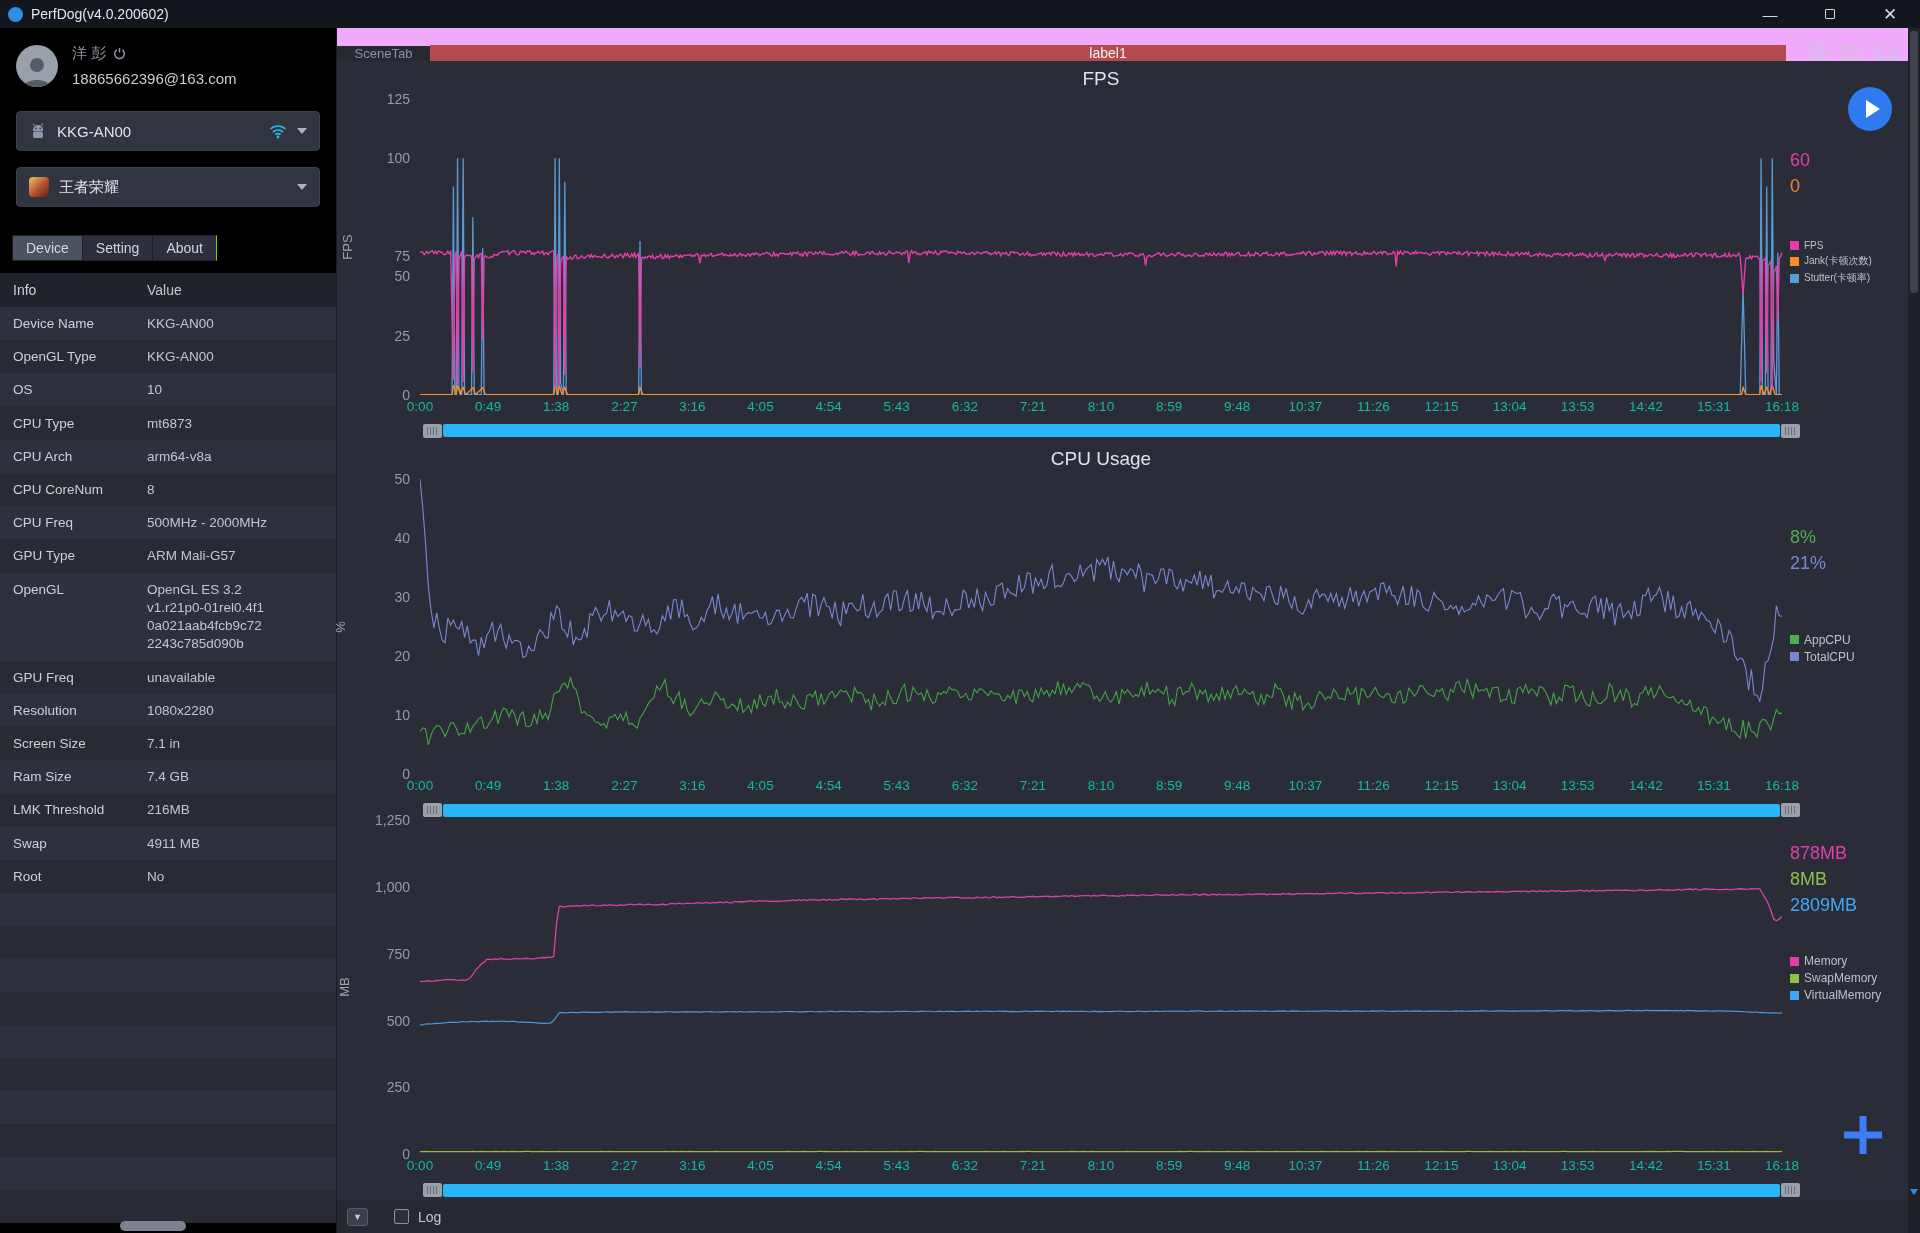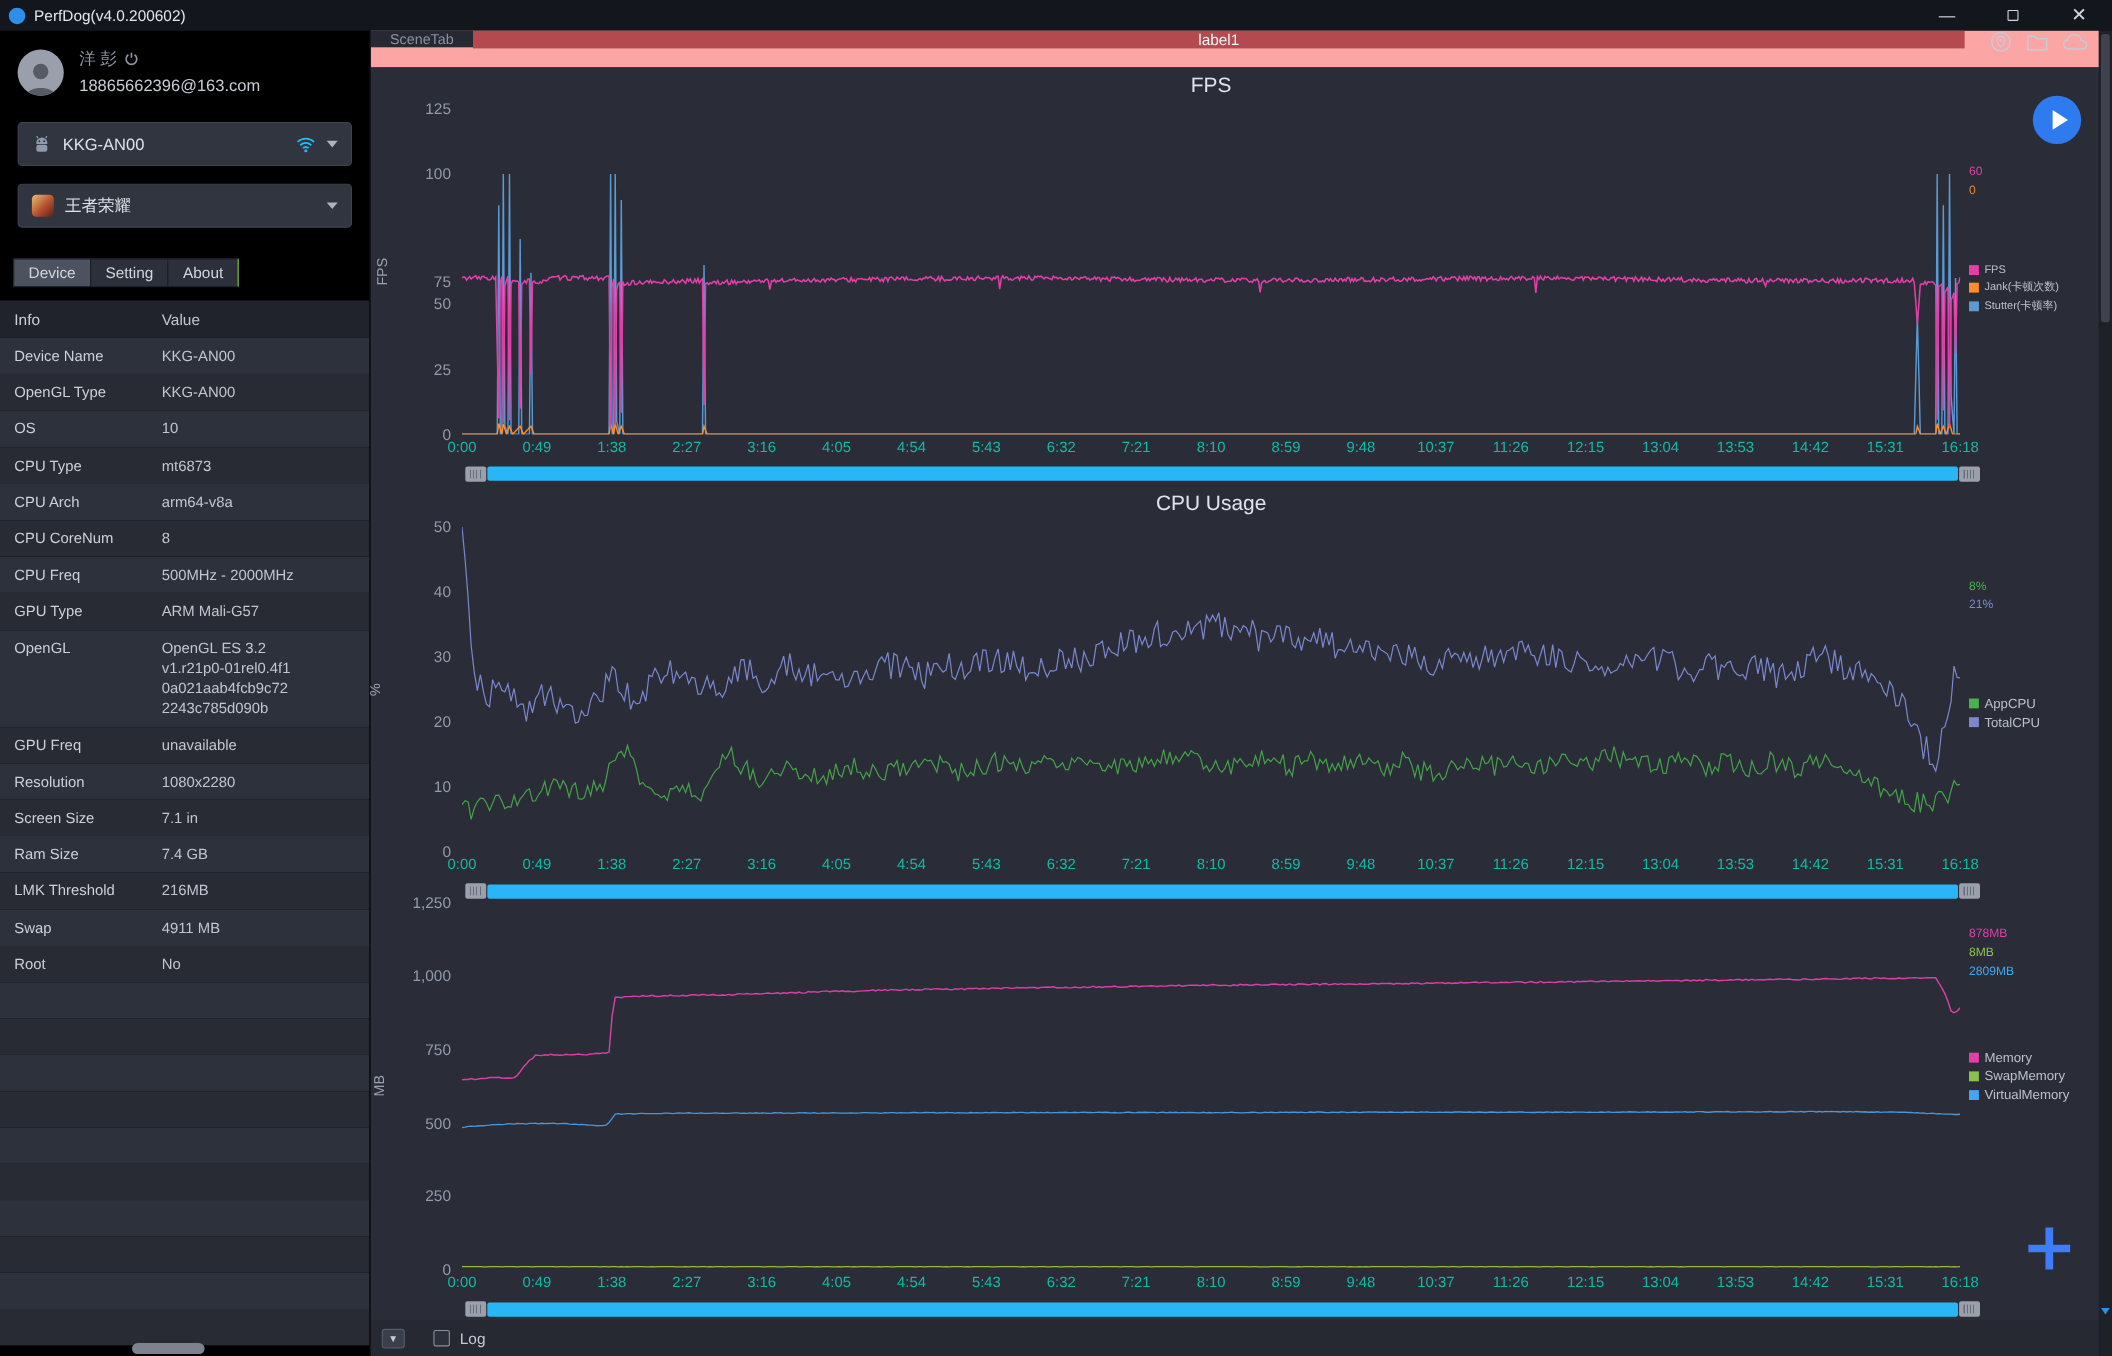--- a/index.html
+++ b/index.html
@@ -41,41 +41,41 @@
 .thead{background:#20232c;color:#ccd1d9;align-items:center;font-size:14px}
 .trow.odd{background:#2d313b}
 .trow.even{background:#282b33}
 .tc{padding:8px 4px 7px 13px;line-height:1.35}
 .tc.info{width:134px;flex:0 0 134px;color:#ccd0d9}
 .tc.value{flex:1;color:#c1c6d0;white-space:pre-line}
 .side-hscroll{position:absolute;bottom:2px;left:120px;width:66px;height:10px;
   background:#7d828e;border-radius:5px}
 
 .main{flex:1;display:flex;flex-direction:column;background:#2a2d37;min-width:0}
-.scene-bar{height:33px;flex:0 0 33px;display:flex;align-items:flex-start;background:#fca5a5}
+.scene-bar{height:33px;flex:0 0 33px;display:flex;align-items:flex-end;background:#f0abfc}
 .scene-tab{width:93px;flex:0 0 93px;display:flex;align-items:center;justify-content:center;
   color:#8b92a0;font-size:13px;background:#262932}
 .scene-label{flex:1;background:#b24a50;color:#f2f3f5;display:flex;align-items:center;
   justify-content:center;font-size:14px}
 .scene-icons{width:122px;flex:0 0 122px;display:flex;align-items:center;justify-content:flex-end;
   gap:13px;padding-right:10px}
 .charts{flex:1;display:flex;flex-direction:column;min-height:0}
 .chart{flex:1;display:flex;flex-direction:column;position:relative;min-height:0}
 .chart-title{margin:0 126px 0 83px;text-align:center;color:#dfe3ea;font-size:19px;
   padding-top:7px;height:38px;flex:0 0 38px}
 .chart-body{flex:1;display:flex;min-height:0}
 .yaxis{flex:0 0 83px;position:relative}
 .ylabel{position:absolute;left:-2px;top:50%;transform:translateY(-50%) rotate(-90deg);
   color:#9aa2b0;font-size:13px}
 .yticks{position:absolute;right:10px;top:0;bottom:0;left:28px}
 .ytick{position:absolute;right:0;transform:translateY(-50%);color:#939bab;font-size:14px}
 .plot{flex:1;position:relative}
 .plot svg{position:absolute;inset:0;width:100%;height:100%}
 .rpanel{flex:0 0 126px;position:relative}
-.values{position:absolute;left:8px;display:flex;flex-direction:column;gap:5px;font-size:11px}
+.values{position:absolute;left:8px;display:flex;flex-direction:column;gap:5px;font-size:18px}
 .legend{position:absolute;left:8px;display:flex;flex-direction:column;gap:3px}
 .legend-item{display:flex;align-items:center;gap:5px;color:#bac0ca;font-size:10.5px;white-space:nowrap}
 .legend-swatch{width:9px;height:9px;flex:0 0 9px}
 .xlabels{height:26px;flex:0 0 26px;margin:0 126px 0 83px;position:relative;color:#14b8a6;font-size:13.5px}
 .xtick{position:absolute;top:4px;transform:translateX(-50%)}
 .hscroll{height:20px;flex:0 0 20px;margin:0 108px 0 86px;display:flex;align-items:center}
 .grip{width:19px;height:14px;flex:0 0 19px;background:#9aa0ac;border-radius:2px;position:relative}
 .grip:before{content:"";position:absolute;left:4px;top:3px;bottom:3px;width:11px;
   background:repeating-linear-gradient(90deg,#666d7a 0 1px,transparent 1px 3px)}
 .htrack{flex:1;height:13px;background:#29b6f6;border-radius:2px;margin:0 1px}

